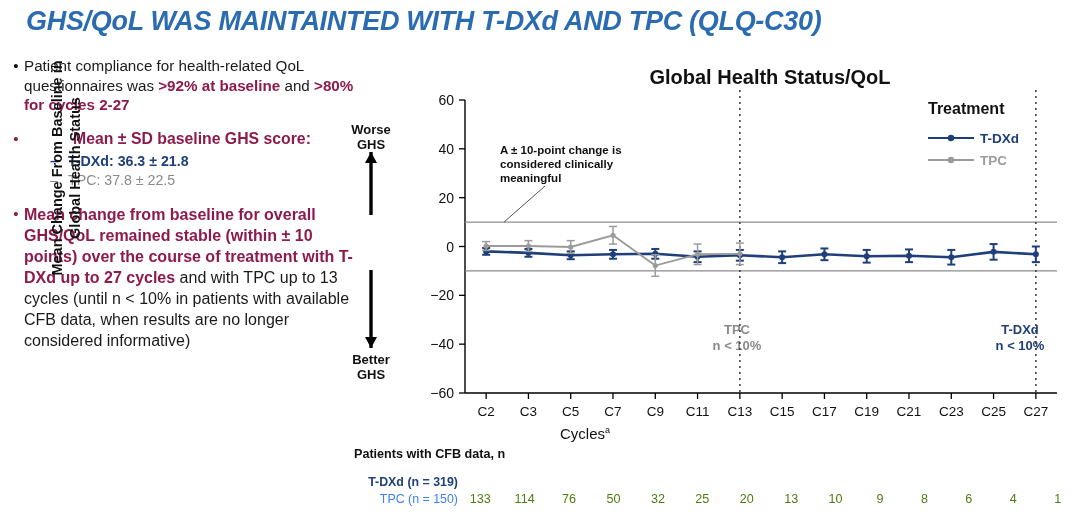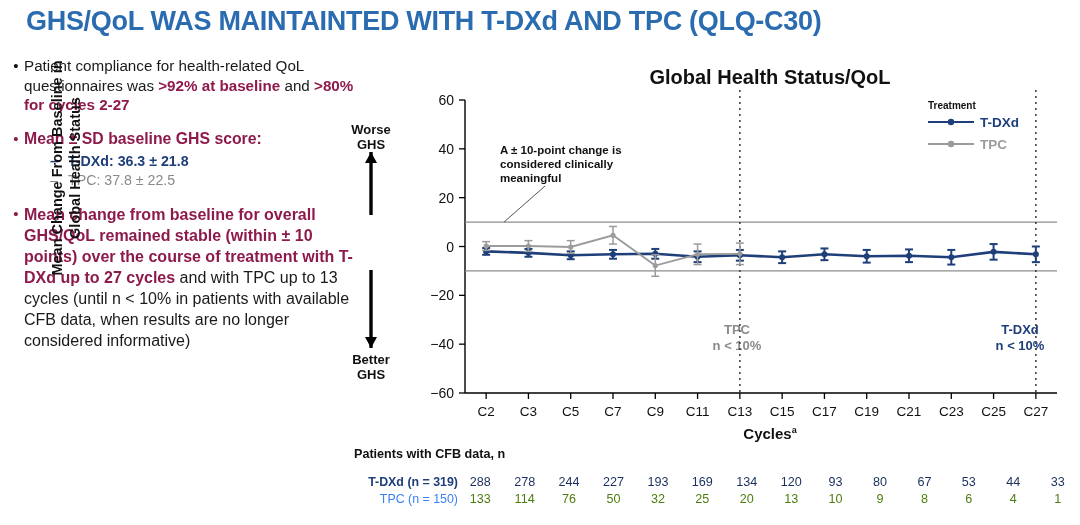--- a/index.html
+++ b/index.html
@@ -5,31 +5,31 @@
   html,body{margin:0;padding:0;}
   body{
     width:1080px;height:525px;background:#ffffff;
     font-family:"Liberation Sans",sans-serif;
     overflow:hidden;position:relative;
   }
   
   .slide-title{
     position:absolute;left:26px;top:6px;width:1040px;
     font-size:27px;font-weight:bold;color:#2b6cb0;
-    letter-spacing:-0.3px;white-space:nowrap;
+    letter-spacing:-0.3px;white-space:nowrap;font-style:italic;
   }
   
   .bullets{position:absolute;left:8px;top:56px;width:352px;}
   .bullet{display:flex;margin-bottom:14px;}
   .bullet .dot{
     width:16px;flex:0 0 16px;font-size:15px;line-height:19px;
     color:#111;text-align:center;
   }
   .bullet .btext{flex:1;font-size:15.2px;line-height:19.6px;color:#1a1a1a;}
-  .mar{color:#8e1a4c;font-weight:bold;}
+  .mar{color:#8e1a4c;font-weight:bold;text-align:center;}
   .nav{color:#1f3f7a;font-weight:bold;}
   .gry{color:#8a8a8a;}
   .b3 .btext{color:#8e1a4c;font-weight:bold;font-size:16px;line-height:21px;}
   .b3 .dot{color:#8e1a4c;}
   .plain{color:#1a1a1a;font-weight:normal;}
   .subs{margin-top:3px;}
   .subline{display:flex;font-size:14.2px;line-height:19px;margin-left:26px;}
   .subline .dash{width:18px;flex:0 0 18px;}
   
   .chart-title{
@@ -47,34 +47,34 @@
     position:absolute;width:70px;text-align:center;
     font-size:13px;font-weight:bold;color:#111;line-height:15px;
   }
   .worse{left:336px;top:122px;}
   .better{left:336px;top:352px;}
   .annot{
     position:absolute;left:500px;top:143px;width:150px;
     font-size:11.5px;font-weight:bold;color:#111;line-height:14px;
   }
   .legend{position:absolute;left:928px;top:100px;width:150px;}
-  .legend-title{font-size:10px;font-weight:bold;color:#111;}
+  .legend-title{font-size:16px;font-weight:bold;color:#111;margin-bottom:9px;}
   .legend-row{display:flex;align-items:center;height:22px;}
   .legend-label{font-size:13.5px;font-weight:bold;margin-left:6px;}
   .lg-tdxd{color:#1f3f7a;}
   .lg-tpc{color:#9b9b9b;}
   .cut-note{
     position:absolute;font-size:13px;font-weight:bold;line-height:16px;
     text-align:center;width:90px;
   }
   .cut-tpc{left:692px;top:322px;color:#8a8a8a;}
   .cut-tdxd{left:975px;top:322px;color:#1f3f7a;}
   .x-axis-title{
-    position:absolute;left:560px;top:425px;width:420px;text-align:center;
-    font-size:15px;font-weight:bold;color:#111;
+    position:absolute;left:560px;top:425px;width:420px;text-align:left;
+    font-size:15px;font-weight:normal;color:#111;
   }
   .x-axis-title sup{font-size:9px;}
   
   .ntable{position:absolute;left:354px;top:447px;width:726px;font-size:12.6px;}
   .nt-head{font-weight:bold;color:#111;margin-bottom:12px;}
   .nt-row{display:flex;align-items:center;height:17px;}
   .nt-lbl{width:104px;flex:0 0 104px;text-align:right;font-weight:bold;font-size:12.4px;}
   .nt-lbl.tdxd{color:#1f3f7a;}
   .nt-lbl.tpc{color:#3b82f6;font-weight:normal;}
   .nt-cells{flex:1;display:flex;}
@@ -308,36 +308,20 @@
         <line x1="371" y1="270" x2="371" y2="348" stroke="#000" stroke-width="3.4"></line>
         <polygon points="371,348 365,337 377,337" fill="#000"></polygon>
       </g>
     </svg>
 </div>
 
 <div class="ntable">
   <div class="nt-head">Patients with CFB data, n</div>
   <div class="nt-row tdxd">
     <div class="nt-lbl tdxd">T-DXd (n = 319)</div>
-    <div class="nt-cells">
-        <span>288</span>
-        <span>278</span>
-        <span>244</span>
-        <span>227</span>
-        <span>193</span>
-        <span>169</span>
-        <span>134</span>
-        <span>120</span>
-        <span>93</span>
-        <span>80</span>
-        <span>67</span>
-        <span>53</span>
-        <span>44</span>
-        <span>33</span>
-      </div>
   </div>
   <div class="nt-row tpc">
     <div class="nt-lbl tpc">TPC (n = 150)</div>
     <div class="nt-cells">
         <span>133</span>
         <span>114</span>
         <span>76</span>
         <span>50</span>
         <span>32</span>
         <span>25</span>

